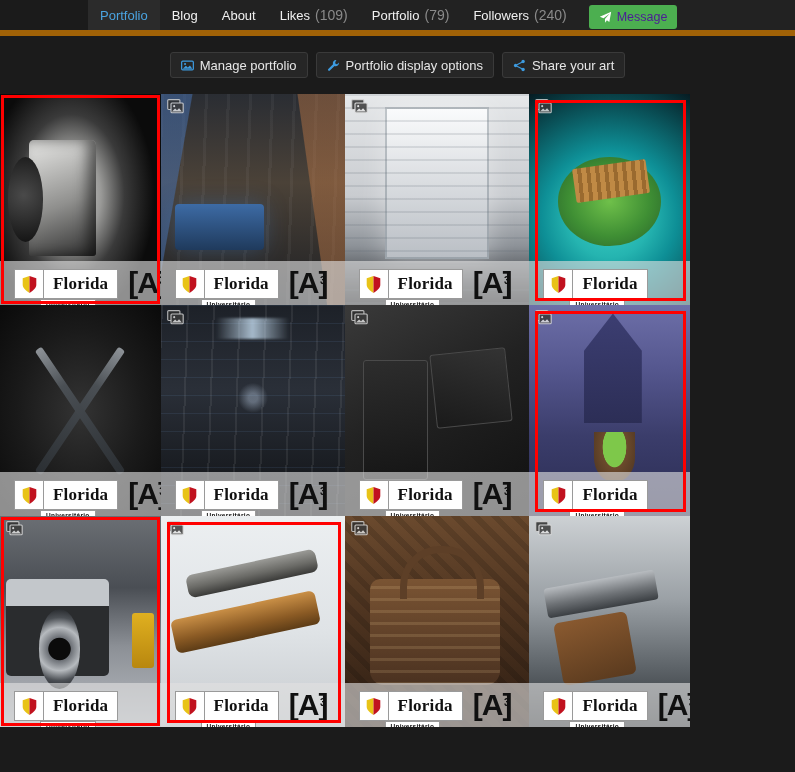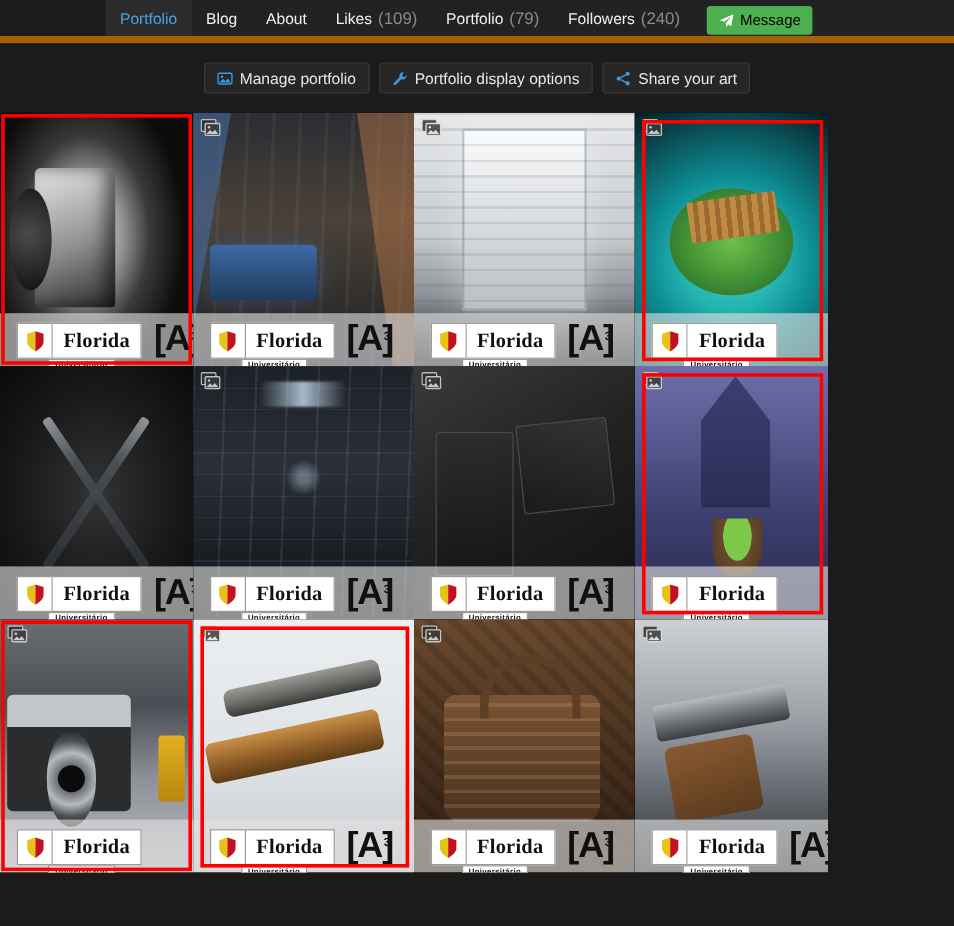--- a/index.html
+++ b/index.html
@@ -47,21 +47,21 @@
     color: #8a8a8a;
     margin-left: 5px;
     font-size: 14px;
   }
 
   .msg-btn {
     display: inline-flex;
     align-items: center;
     gap: 5px;
     background: #4caf50;
-    color: #000000;
+    color: #4c1d95;
     font-size: 12.5px;
     border: none;
     border-radius: 3px;
     padding: 0 10px;
     height: 24px;
     margin: 5px 0 0 10px;
     cursor: pointer;
     font-family: "Liberation Sans", sans-serif;
   }
   .msg-btn .plane { display:inline-block; width:13px; height:13px; }

